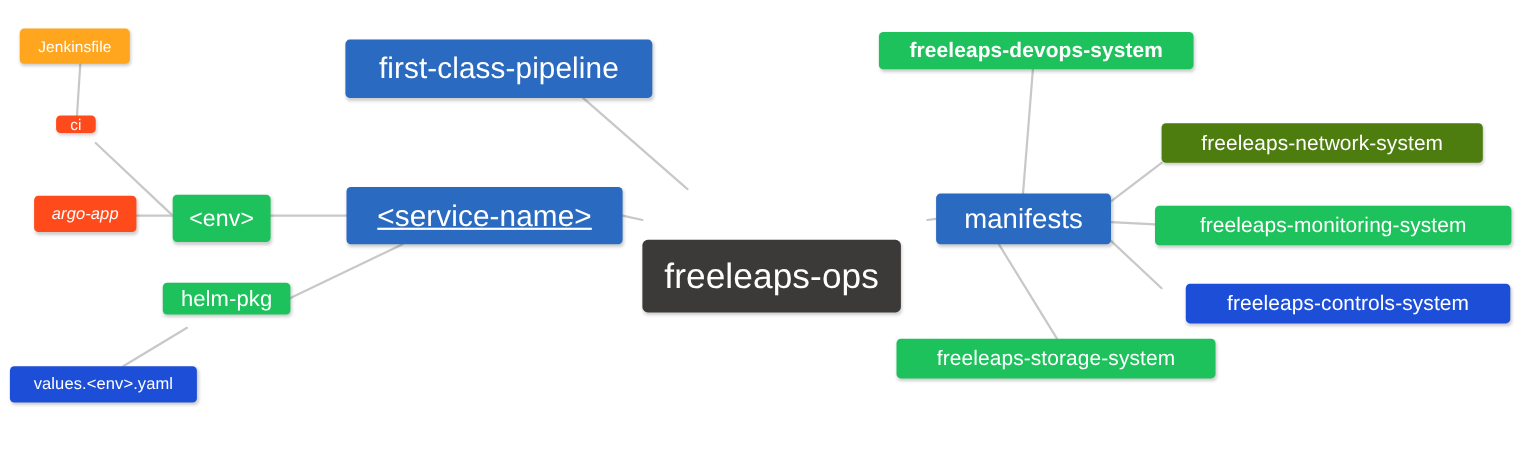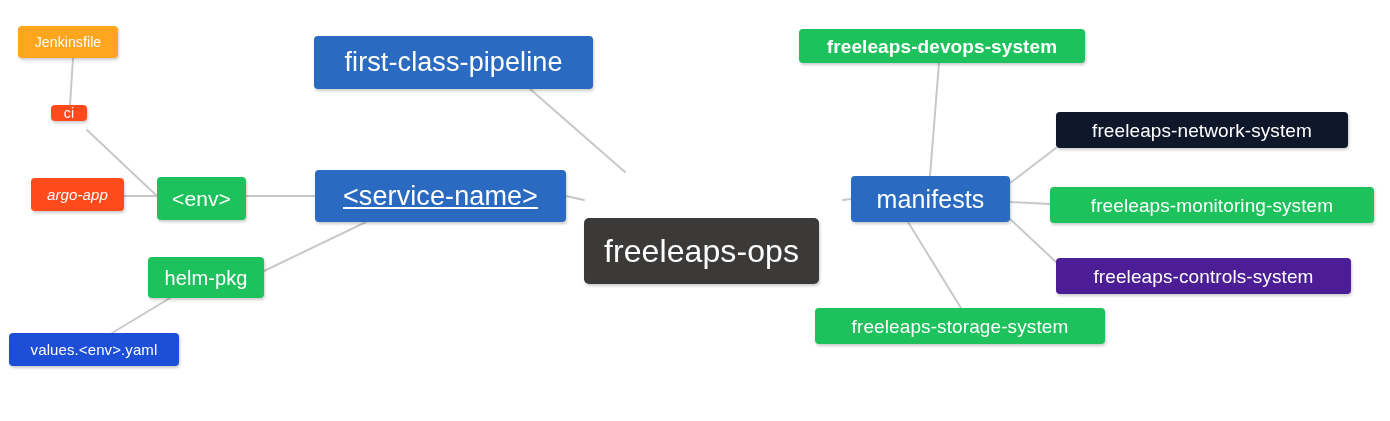--- a/index.html
+++ b/index.html
@@ -76,41 +76,41 @@
       </div>
       <div class="mm-node" style="left: 157px; top: 177px; width: 89px; height: 43px; background: rgb(30, 194, 92); font-size: 21px;">
         <span>&lt;env&gt;</span>
       </div>
       <div class="mm-node" style="left: 315px; top: 170px; width: 251px; height: 52px; background: rgb(42, 106, 192); font-size: 27px; text-decoration: underline;">
         <span>&lt;service-name&gt;</span>
       </div>
       <div class="mm-node" style="left: 314px; top: 36px; width: 279px; height: 53px; background: rgb(42, 106, 192); font-size: 27px;">
         <span>first-class-pipeline</span>
       </div>
-      <div class="mm-node" style="left: 148px; top: 257px; width: 116px; height: 41px; background: rgb(30, 194, 92); font-size: 20px; align-items: center;">
+      <div class="mm-node" style="left: 148px; top: 257px; width: 116px; height: 29px; background: rgb(30, 194, 92); font-size: 20px; align-items: center;">
         <span>helm-pkg</span>
       </div>
       <div class="mm-node" style="left: 9px; top: 333px; width: 170px; height: 33px; background: #1d4ed8; font-size: 15px;">
         <span>values.&lt;env&gt;.yaml</span>
       </div>
       <div class="mm-node root" style="left: 584px; top: 172px; width: 235px; height: 66px; background: rgb(60, 58, 56); font-size: 32px; margin-top: 46px;">
         <span>freeleaps-ops</span>
       </div>
       <div class="mm-node" style="left: 851px; top: 176px; width: 159px; height: 46px; background: rgb(42, 106, 192); font-size: 25px;">
         <span>manifests</span>
       </div>
       <div class="mm-node" style="left: 799px; top: 29px; width: 286px; height: 34px; background: rgb(30, 194, 92); font-size: 19px; font-weight: bold;">
         <span>freeleaps-devops-system</span>
       </div>
-      <div class="mm-node" style="left: 1056px; top: 112px; width: 292px; height: 36px; background: #0f172a; font-size: 19px;">
+      <div class="mm-node" style="left: 1056px; top: 112px; width: 292px; height: 36px; background: #4d7c0f; font-size: 19px;">
         <span>freeleaps-network-system</span>
       </div>
       <div class="mm-node" style="left: 1050px; top: 187px; width: 324px; height: 36px; background: rgb(30, 194, 92); font-size: 19px;">
         <span>freeleaps-monitoring-system</span>
       </div>
-      <div class="mm-node" style="left: 1056px; top: 258px; width: 295px; height: 36px; background: #4c1d95; font-size: 19px;">
+      <div class="mm-node" style="left: 1078px; top: 258px; width: 295px; height: 36px; background: #1d4ed8; font-size: 19px;">
         <span>freeleaps-controls-system</span>
       </div>
       <div class="mm-node" style="left: 815px; top: 308px; width: 290px; height: 36px; background: rgb(30, 194, 92); font-size: 19px;">
         <span>freeleaps-storage-system</span>
       </div>
     </div>
 </div>
 
 </body></html>

